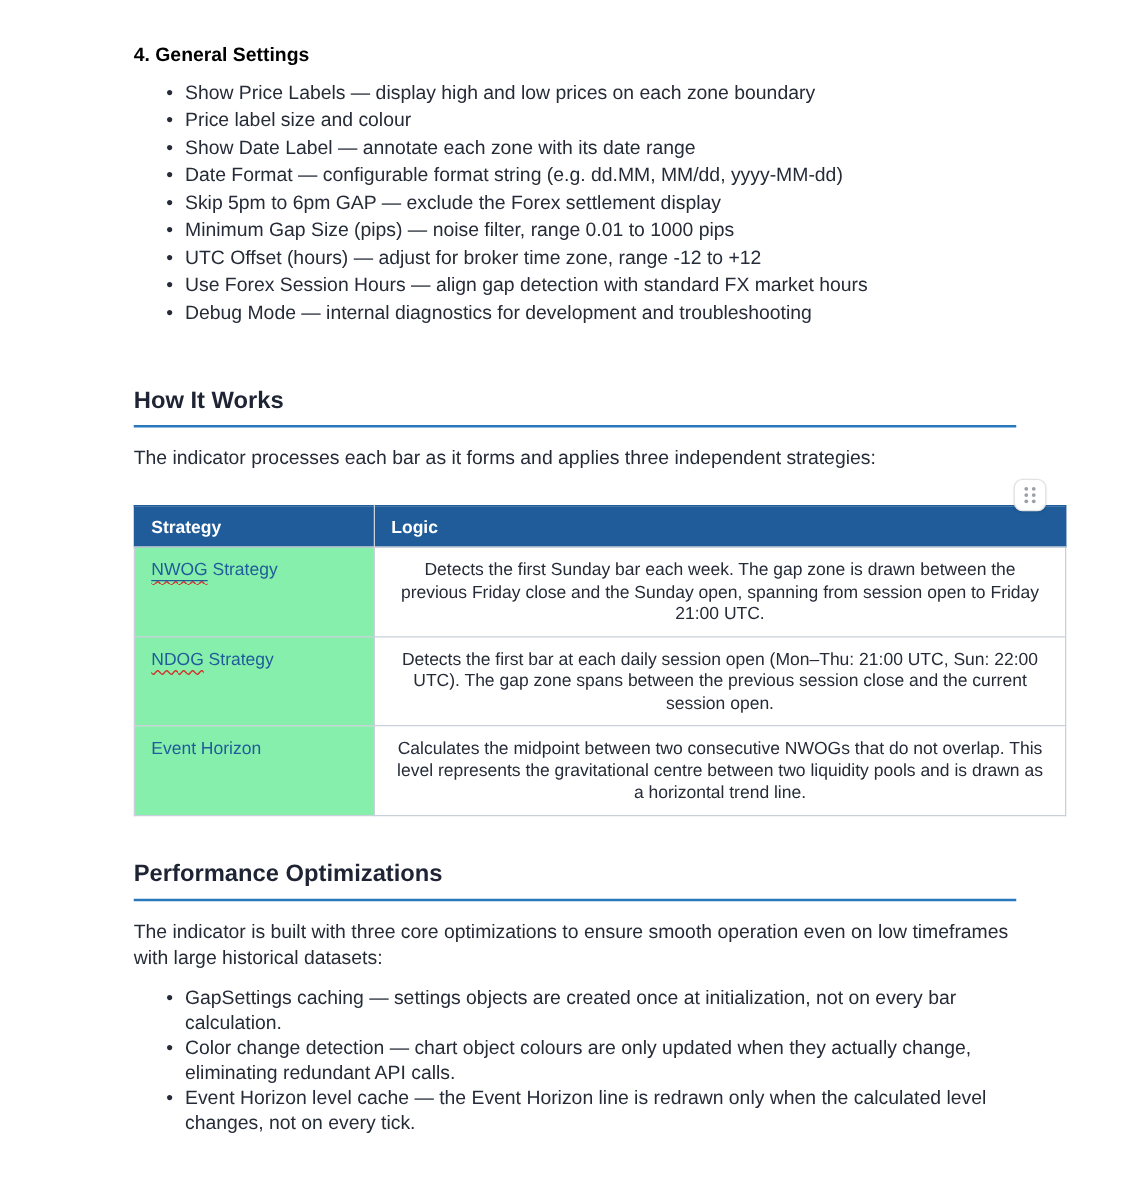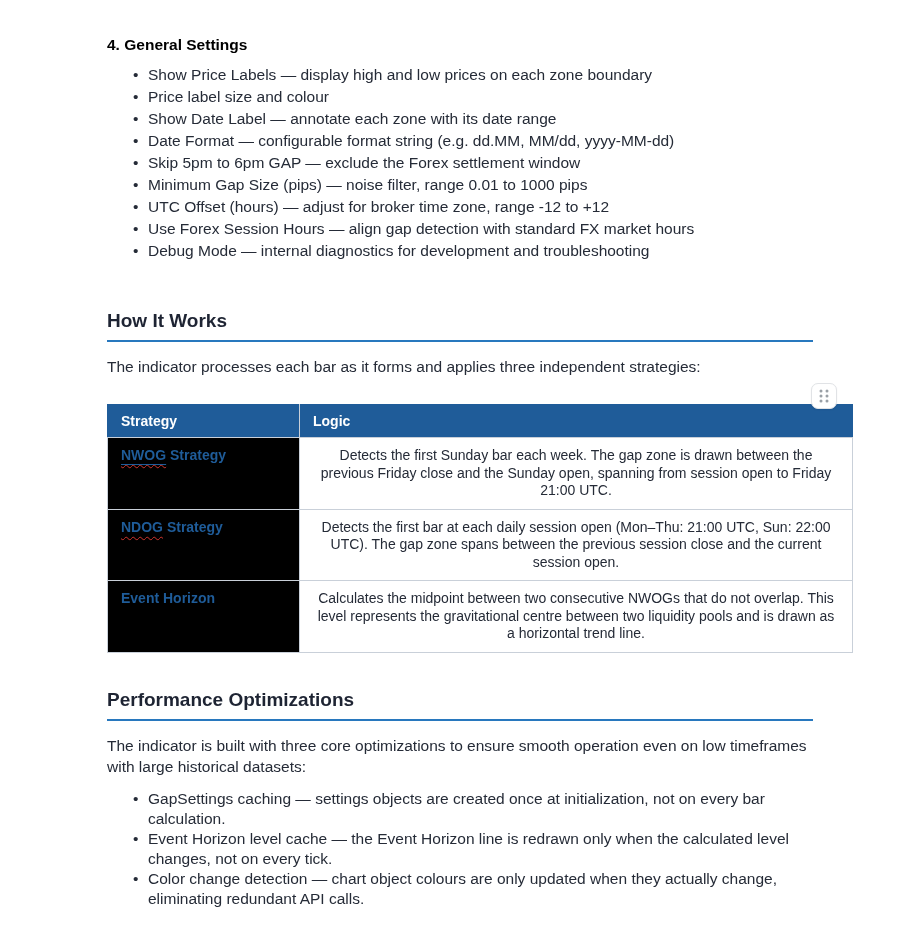--- a/index.html
+++ b/index.html
@@ -77,23 +77,23 @@
   table.strategy-table th:first-child { border-left-color: #1f5c99; width: 165px; }
   table.strategy-table th:last-child  { border-right-color: #1f5c99; }
   table.strategy-table td {
     border: 1px solid #c9d0d9;
     vertical-align: top;
     padding: 9px 13px;
     font-size: 14px;
     line-height: 17.5px;
   }
   td.strategy-cell {
-    background: #000000;
+    background: #86efac;
     color: #1f5c99;
-    font-weight: bold;
+    font-weight: normal;
   }
   td.logic-cell { background: #ffffff; color: #252b37; text-align: center; }
   .squiggle {
     text-decoration: underline;
     text-decoration-style: wavy;
     text-decoration-color: #d0342c;
     text-decoration-thickness: 1px;
     text-underline-offset: 4px;
   }
   .solid-u { text-decoration: underline solid currentColor; text-decoration-thickness: 1px; }
@@ -118,21 +118,21 @@
 
 <div class="doc">
 
   <h3 class="sub-heading">4. General Settings</h3>
 
   <ul class="bullets">
     <li>Show Price Labels — display high and low prices on each zone boundary</li>
     <li>Price label size and colour</li>
     <li>Show Date Label — annotate each zone with its date range</li>
     <li>Date Format — configurable format string (e.g. dd.MM, MM/dd, yyyy-MM-dd)</li>
-    <li>Skip 5pm to 6pm GAP — exclude the Forex settlement window</li>
+    <li>Skip 5pm to 6pm GAP — exclude the Forex settlement display</li>
     <li>Minimum Gap Size (pips) — noise filter, range 0.01 to 1000 pips</li>
     <li>UTC Offset (hours) — adjust for broker time zone, range -12 to +12</li>
     <li>Use Forex Session Hours — align gap detection with standard FX market hours</li>
     <li>Debug Mode — internal diagnostics for development and troubleshooting</li>
   </ul>
 
   <h2 class="section-heading mt-hiw">How It Works</h2>
 
   <p class="para">The indicator processes each bar as it forms and applies three independent strategies:</p>
 
@@ -158,22 +158,22 @@
       </tr>
     </tbody>
   </table>
 
   <h2 class="section-heading mt-perf">Performance Optimizations</h2>
 
   <p class="para">The indicator is built with three core optimizations to ensure smooth operation even on low timeframes with large historical datasets:</p>
 
   <ul class="bullets tight" style="margin-top:12px;">
     <li>GapSettings caching — settings objects are created once at initialization, not on every bar calculation.</li>
+    <li>Color change detection — chart object colours are only updated when they actually change, eliminating redundant API calls.</li>
     <li>Event Horizon level cache — the Event Horizon line is redrawn only when the calculated level changes, not on every tick.</li>
-    <li>Color change detection — chart object colours are only updated when they actually change, eliminating redundant API calls.</li>
   </ul>
 
 </div>
 
 <button class="drag-handle" aria-label="drag handle">
   <svg width="14" height="16" viewBox="0 0 14 16">
     <circle cx="4" cy="3" r="1.5" fill="#9aa0a6"></circle>
     <circle cx="10" cy="3" r="1.5" fill="#9aa0a6"></circle>
     <circle cx="4" cy="8" r="1.5" fill="#9aa0a6"></circle>
     <circle cx="10" cy="8" r="1.5" fill="#9aa0a6"></circle>

